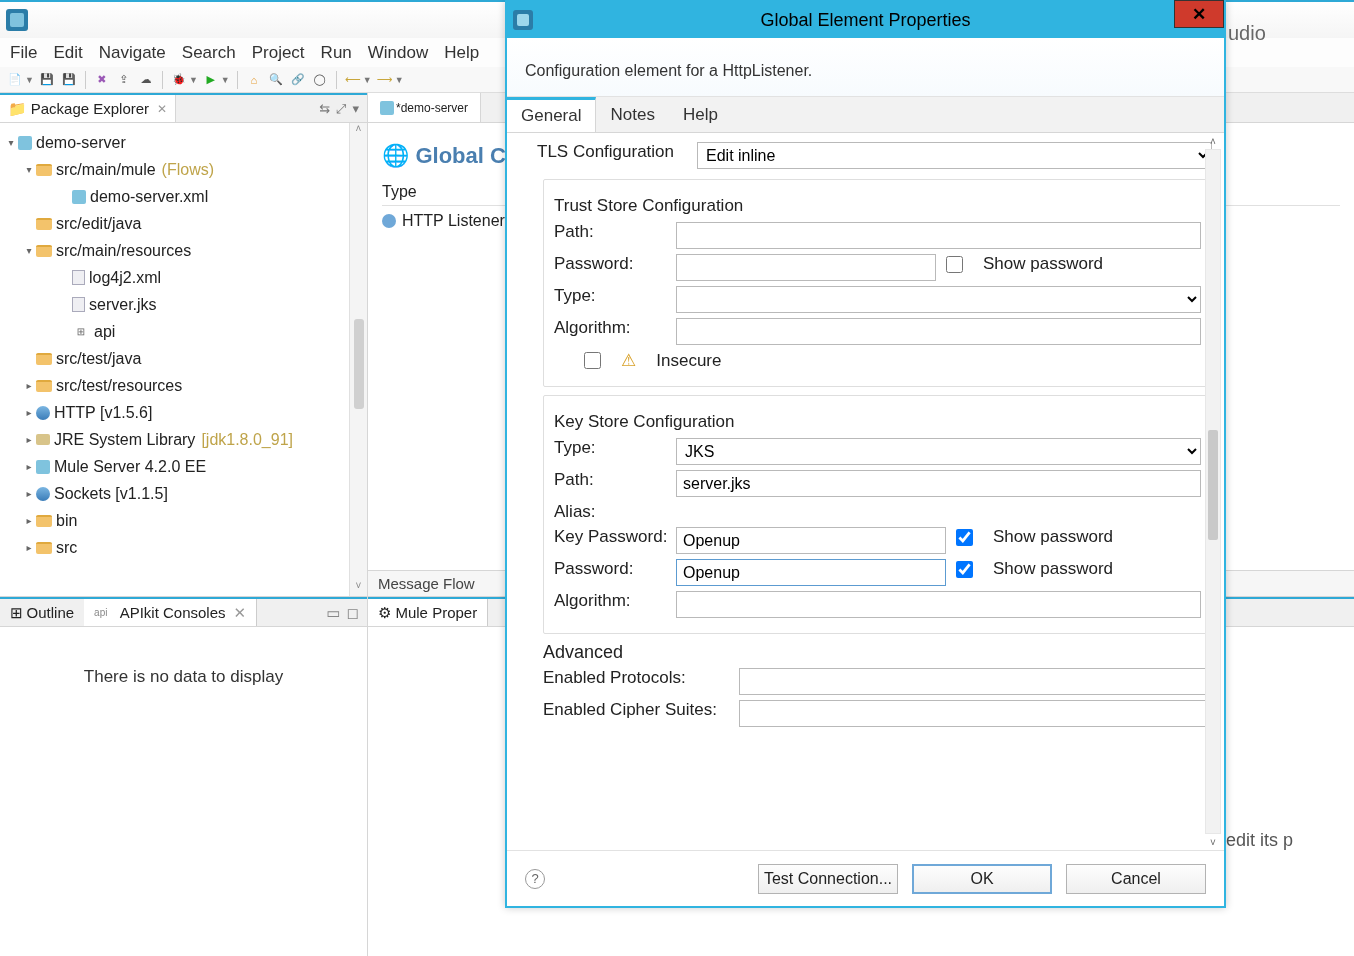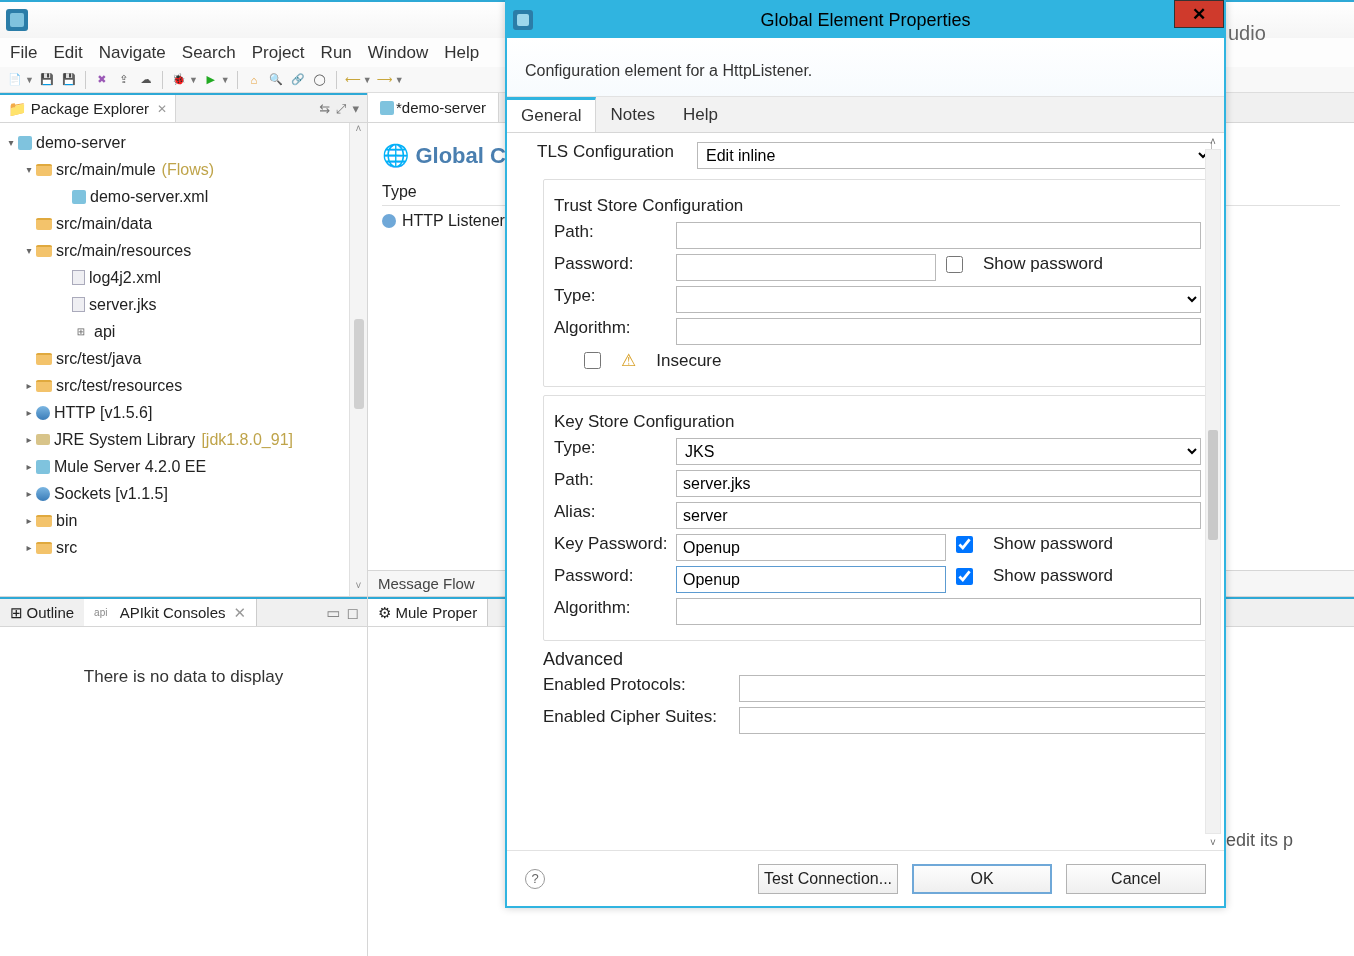--- a/index.html
+++ b/index.html
@@ -48,21 +48,21 @@
 .outline-pane { height:360px; border-top:1px solid #d6d6d6; }
 .outline-tabs { display:flex; align-items:center; height:30px; background:#f0f0f0; border-bottom:1px solid #d6d6d6; border-top:2px solid #2ea9d6; font-size:15px; }
 .outline-tabs .tab{ padding:0 10px; height:100%; display:flex; align-items:center; gap:4px; }
 .outline-tabs .tab.active{ background:#fff; border-right:1px solid #ccc; }
 .outline-tabs .spacer{ margin-left:auto; display:flex; gap:6px; padding-right:8px; color:#888; }
 .outline-body { padding:40px 0 0 0; text-align:center; color:#333; font-size:17px; }
 
 
 .center-col { flex:1; display:flex; flex-direction:column; }
 .editor-tabs { height:30px; display:flex; background:#f0f0f0; border-bottom:1px solid #d6d6d6; align-items:center; }
-.editor-tabs .tab { height:100%; display:flex; align-items:center; gap:2px; padding:0 12px; background:#fff; border-right:1px solid #d6d6d6; font-size:15px; }
+.editor-tabs .tab { height:100%; display:flex; align-items:center; gap:2px; padding:0 12px; background:#fff; border-right:1px solid #d6d6d6; font-size:12px; }
 .editor-body { flex:1; padding:20px 14px; background:#fff; }
 .editor-title { color:#4a7fb0; font-size:22px; font-weight:600; display:flex; align-items:center; gap:6px; }
 .grid-head { margin-top:14px; border-bottom:1px solid #e0e0e0; padding-bottom:4px; font-size:16px; }
 .grid-row { display:flex; align-items:center; gap:6px; padding:6px 0; font-size:16px; }
 .grid-row .ico { width:14px; height:14px; border-radius:50%; background:#6fa8d8; display:inline-block; }
 
 .bottom-tabs { height:26px; border-top:1px solid #d6d6d6; display:flex; align-items:center; font-size:15px; }
 .bottom-tabs .t { padding:0 10px; color:#444; }
 
 .props-pane { height:360px; border-top:1px solid #d6d6d6; display:flex; flex-direction:column; }
@@ -192,21 +192,21 @@
             <span class="hint">(Flows)</span>
           </div>
         <div class="row" style="padding-left:54px">
             <span class="exp"></span>
             <span class="ico mule"></span>
             <span class="label">demo-server.xml</span>
           </div>
         <div class="row" style="padding-left:18px">
             <span class="exp"></span>
             <span class="ico folder"></span>
-            <span class="label">src/main/data</span>
+            <span class="label">src/edit/java</span>
           </div>
         <div class="row sel" style="padding-left:18px">
             <span class="exp">▾</span>
             <span class="ico folder"></span>
             <span class="label">src/main/resources</span>
           </div>
         <div class="row" style="padding-left:54px">
             <span class="exp"></span>
             <span class="ico file"></span>
             <span class="label">log4j2.xml</span>
@@ -384,21 +384,20 @@
       <div class="field-row">
           <label class="lbl-med">Type:</label>
           <select style="flex:1"><option>JKS</option></select>
         </div>
       <div class="field-row">
           <label class="lbl-med">Path:</label>
           <input type="text" style="flex: 1 1 0%;" value="server.jks">
         </div>
       <div class="field-row">
           <label class="lbl-med">Alias:</label>
-          <input type="text" style="flex: 1 1 0%;" value="server">
         </div>
       <div class="field-row">
           <label class="lbl-med">Key Password:</label>
           <input type="text" style="width: 270px;" value="Openup">
           <label class="chk">
             <input type="checkbox" checked="" style="">
             <span>Show password</span>
           </label>
         </div>
       <div class="field-row">

